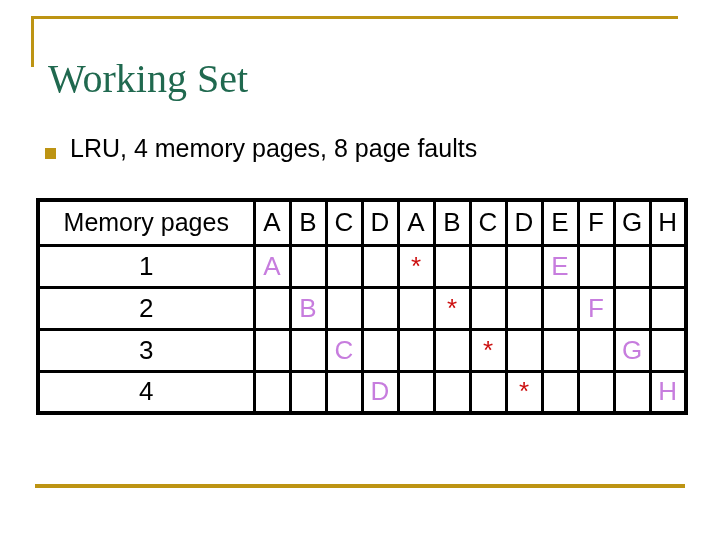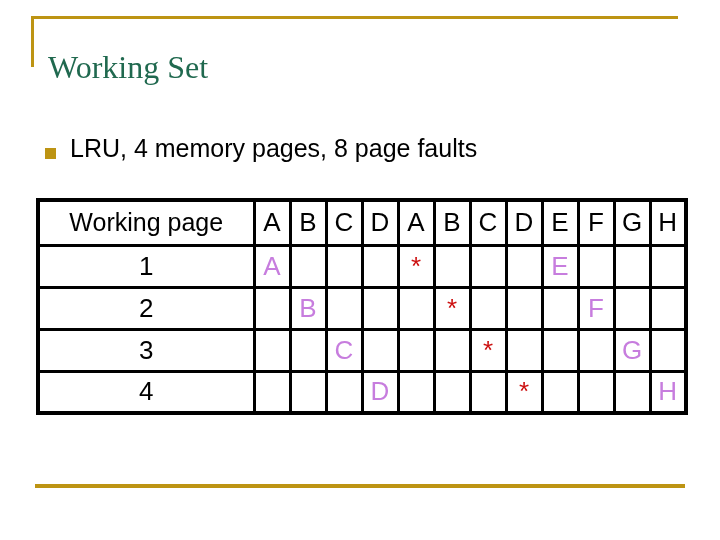--- a/index.html
+++ b/index.html
@@ -30,21 +30,21 @@
   #bottom-rule {
     position: absolute;
     left: 35px; top: 484px;
     width: 650px; height: 4px;
   }
   
   #slide-title {
     position: absolute;
     left: 48px; top: 28px;
     font-family: "Liberation Serif", "DejaVu Serif", serif;
-    font-size: 32px;
+    font-size: 40px;
     font-weight: 400;
     color: var(--title-color, #20694F);
     white-space: nowrap;
     letter-spacing: 0px;
   }
   
   #bullet-line {
     position: absolute;
     left: 45px; top: 134px;
     display: flex;
@@ -116,21 +116,21 @@
         <col class="ref-col">
         <col class="ref-col">
         <col class="ref-col">
         <col class="ref-col">
         <col class="ref-col">
         <col class="ref-col">
         <col class="ref-col">
       </colgroup>
     <thead>
       <tr>
-        <th class="hdr-label">Working page</th>
+        <th class="hdr-label">Memory pages</th>
       <th class="hdr-ref">A</th>
           <th class="hdr-ref">B</th>
           <th class="hdr-ref">C</th>
           <th class="hdr-ref">D</th>
           <th class="hdr-ref">A</th>
           <th class="hdr-ref">B</th>
           <th class="hdr-ref">C</th>
           <th class="hdr-ref">D</th>
           <th class="hdr-ref">E</th>
           <th class="hdr-ref">F</th>

